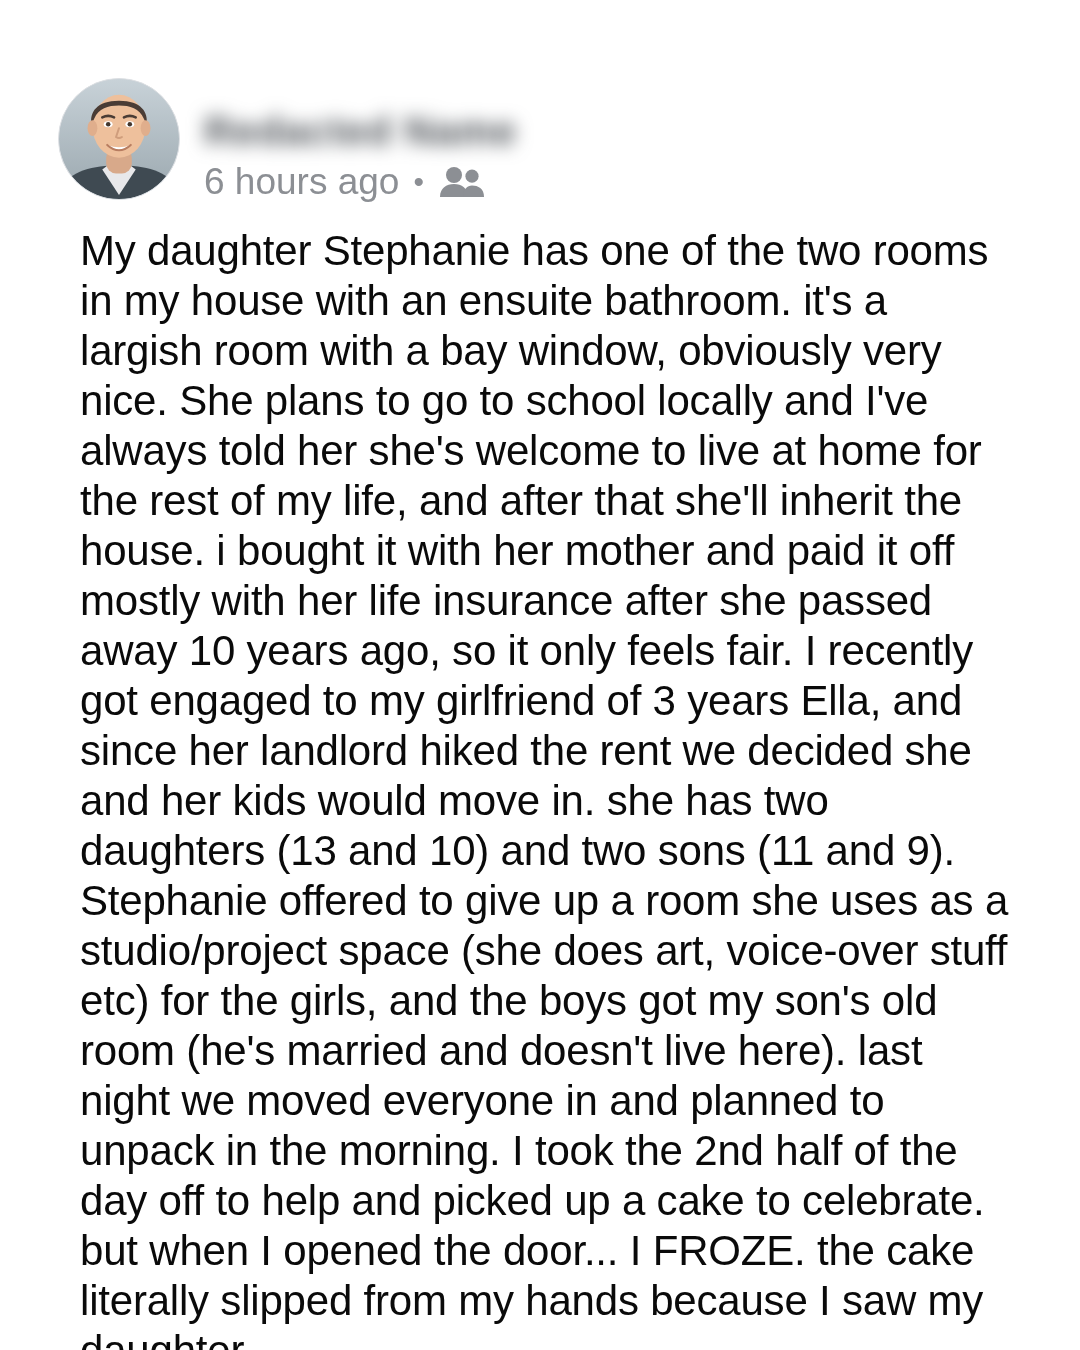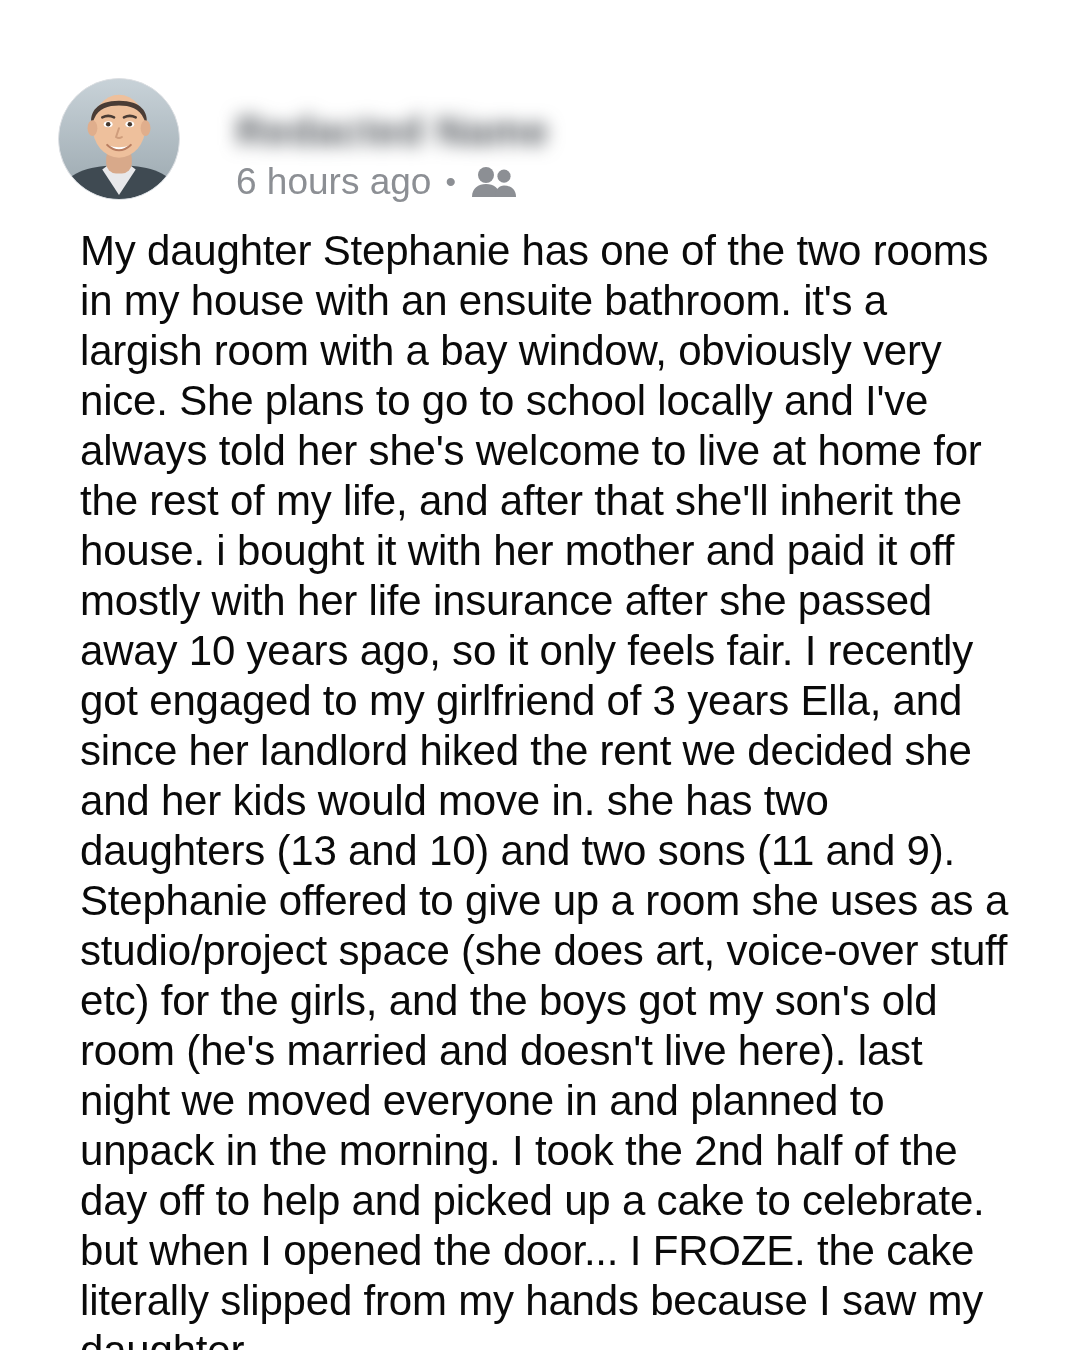--- a/index.html
+++ b/index.html
@@ -32,21 +32,21 @@
     border-radius: 50%;
     flex: 0 0 122px;
     overflow: hidden;
     background: #cfd4d8;
     position: relative;
     border: 1px solid #dcdfe3;
     box-sizing: border-box;
   }
   .avatar svg { display: block; width: 100%; height: 100%; }
   .header-text {
-    margin-left: 56px;
+    margin-left: 24px;
     padding-top: 30px;
     display: flex;
     flex-direction: column;
     gap: 6px;
   }
   .author-name {
     font-size: 40px;
     font-weight: bold;
     color: #4a4f55;
     letter-spacing: 1px;

